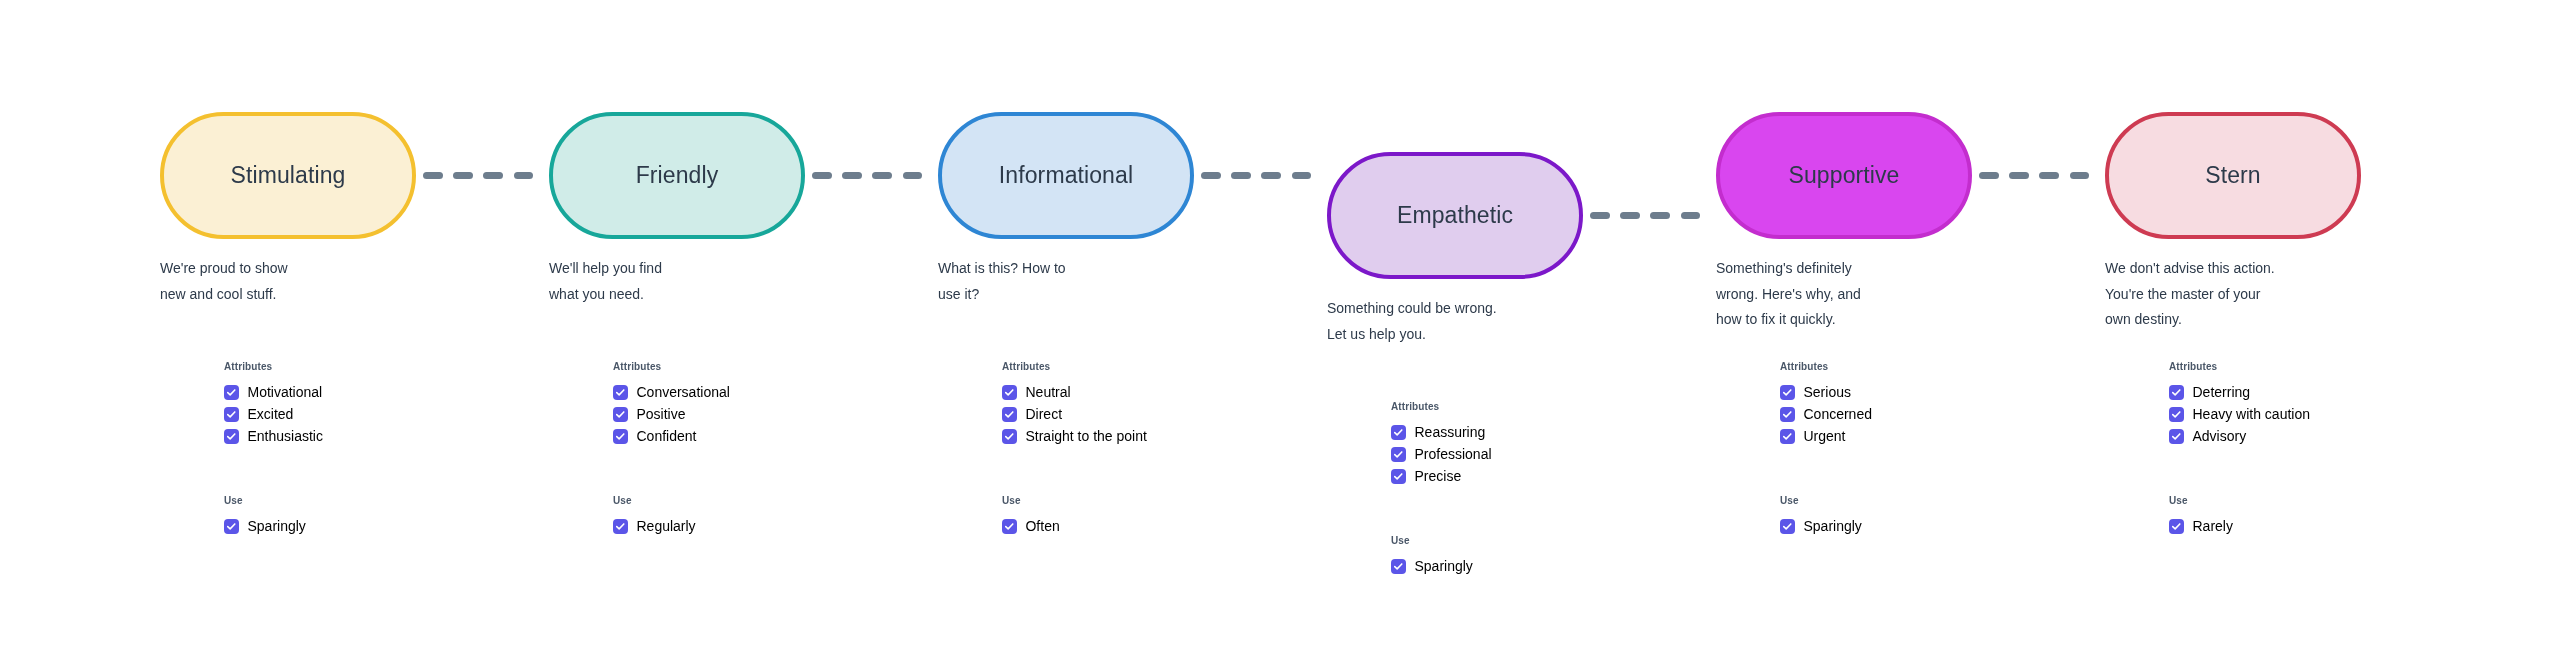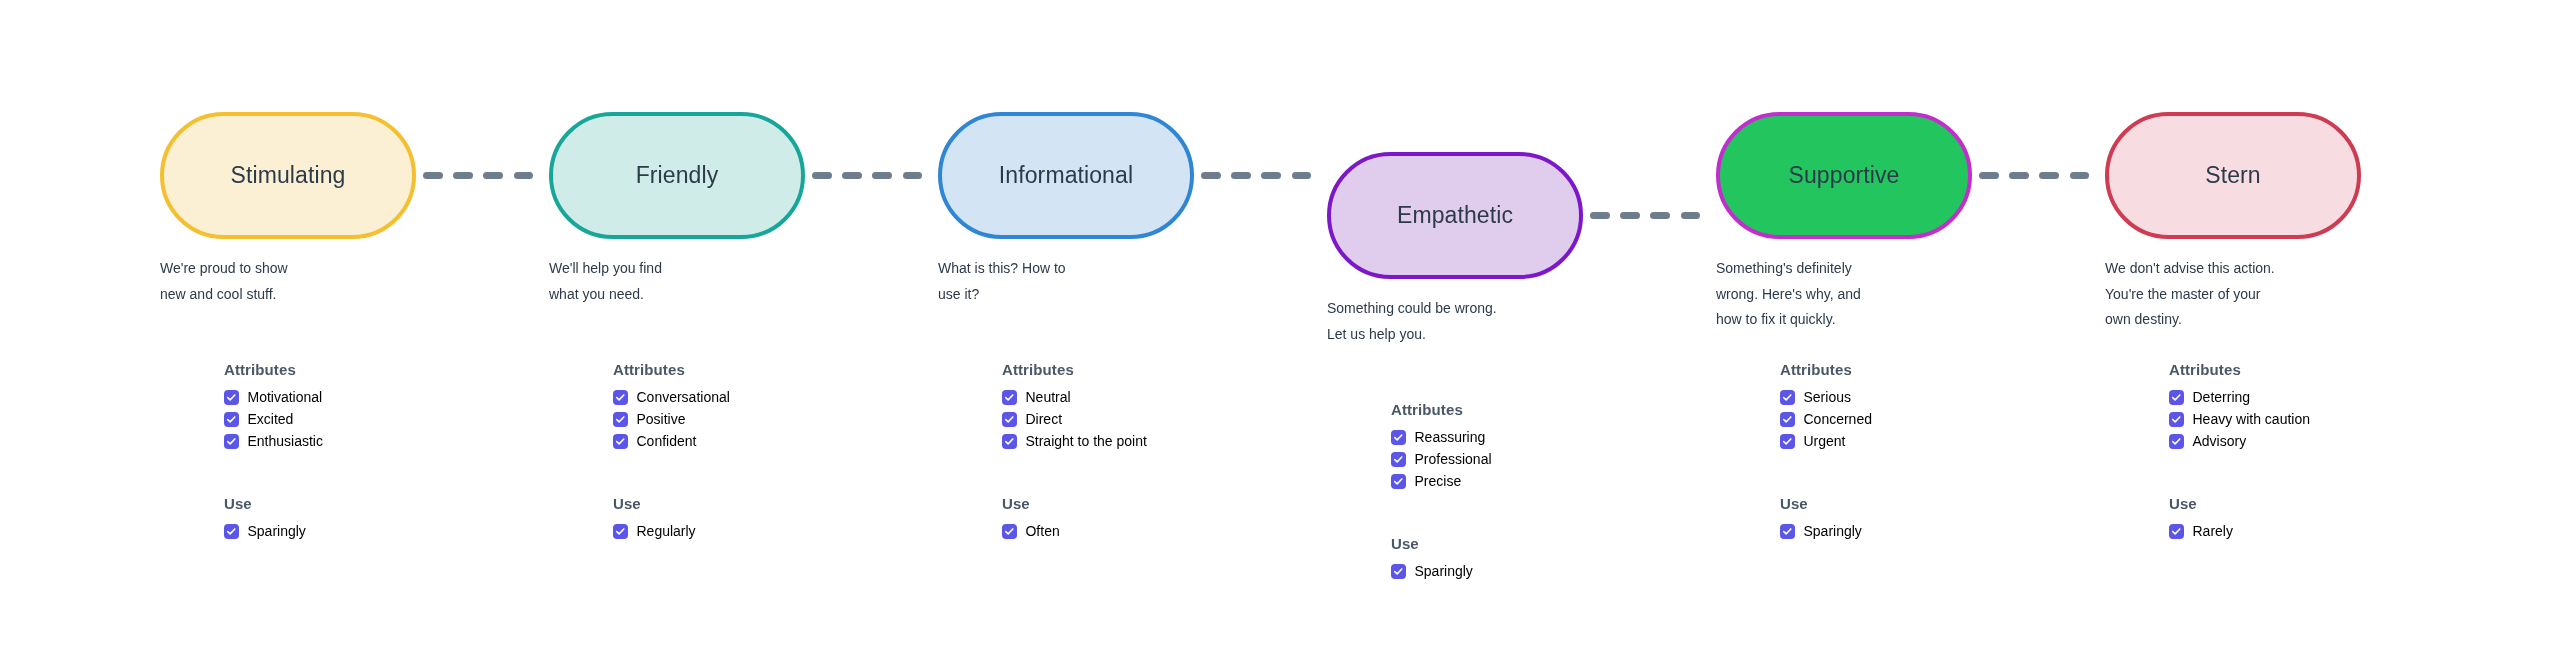--- a/index.html
+++ b/index.html
@@ -88,21 +88,21 @@
   .meta-block {
     position: absolute;
     left: 64px;
     width: 315px;
   }
 
   .meta-attributes { top: 362px; }
   .meta-use        { top: 496px; }
 
   .meta-heading {
-    font-size: 15px;
+    font-size: 10px;
     font-weight: 700;
     color: #4a5768;
     line-height: 1;
     margin-bottom: 9.4px;
     letter-spacing: 0.1px;
   }
 
   .check-row {
     display: flex;
     align-items: center;
@@ -337,21 +337,21 @@
           <span class="checkbox" style="background: rgb(91, 85, 232);">
             <svg viewBox="0 0 16 16" aria-hidden="true">
               <path d="M2.6 8.4 L6.2 11.8 L13.2 4.4" fill="none" stroke="#ffffff" stroke-width="2.3" stroke-linecap="round" stroke-linejoin="round"></path>
             </svg>
           </span>
           <span class="check-label">Sparingly</span>
         </div>
       </div>
     </div>
     <div class="tone-column" style="left: 1716px;">
-      <div class="tone-pill" style="background: #22c55e; border-color: rgb(195, 45, 206);">
+      <div class="tone-pill" style="background: #d946ef; border-color: rgb(195, 45, 206);">
         <div class="tone-pill-label">Supportive</div>
       </div>
       <div class="connector">
         <span class="dash" style="background: rgb(109, 125, 141);"></span>
         <span class="dash" style="background: rgb(109, 125, 141);"></span>
         <span class="dash" style="background: rgb(109, 125, 141);"></span>
         <span class="dash" style="background: rgb(109, 125, 141);"></span>
       </div>
       <div class="tone-desc">Something's definitely
 wrong. Here's why, and

